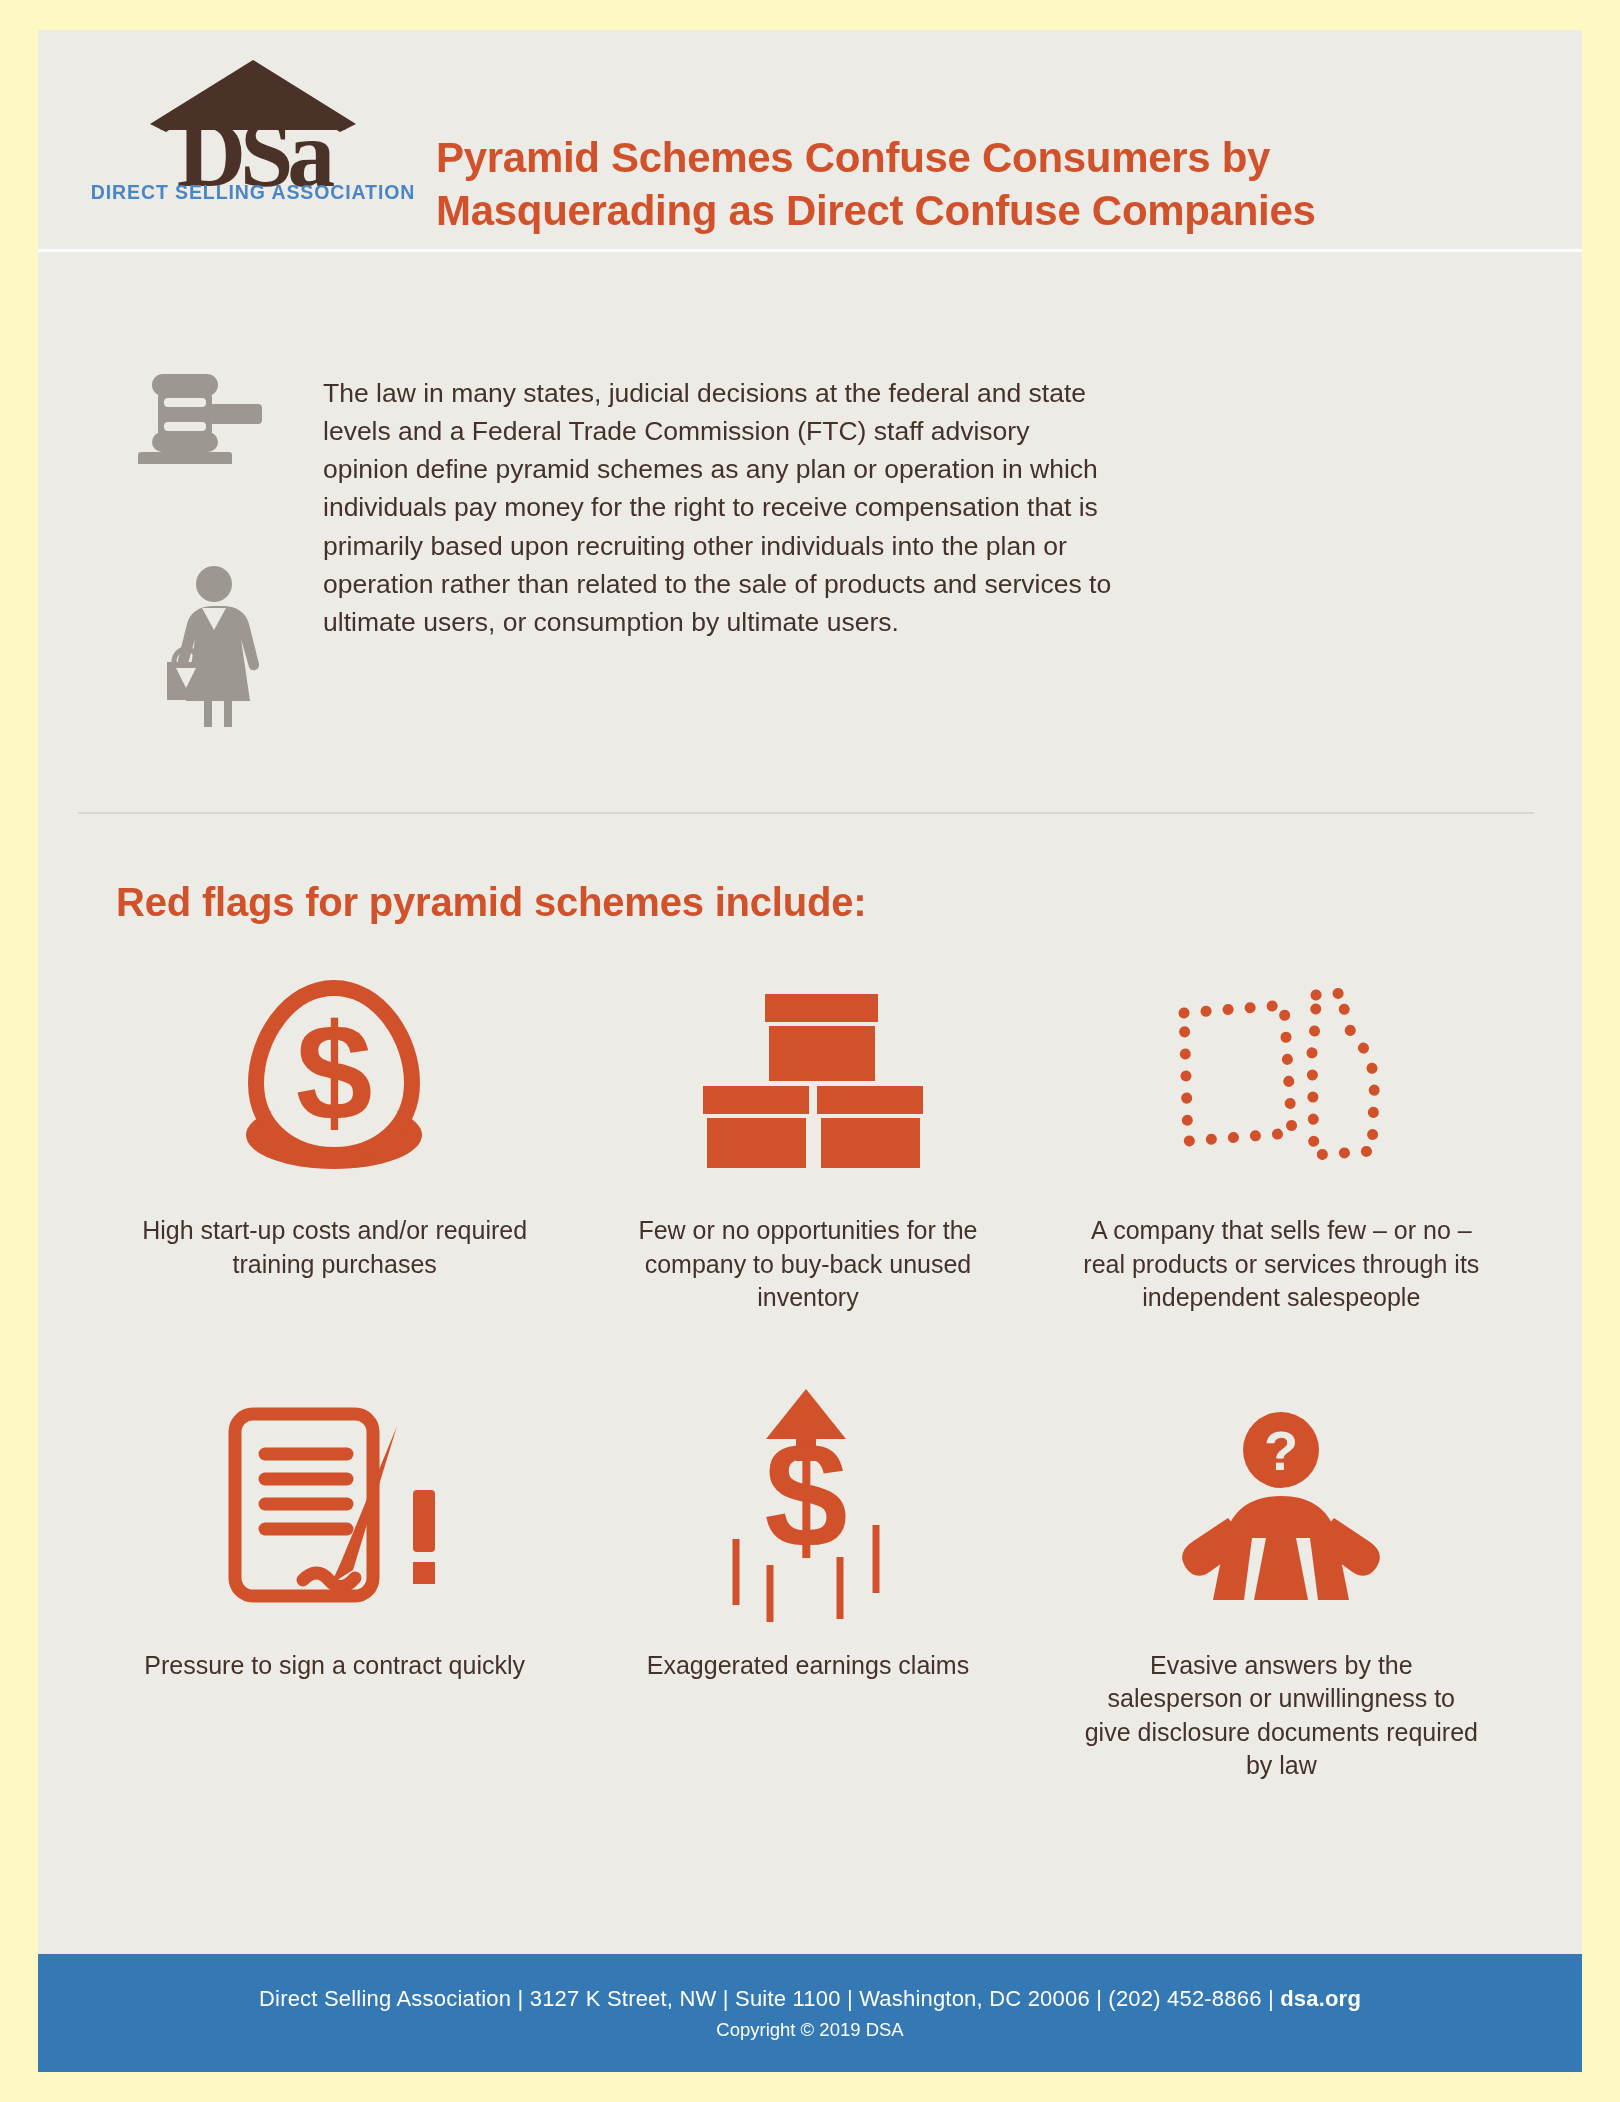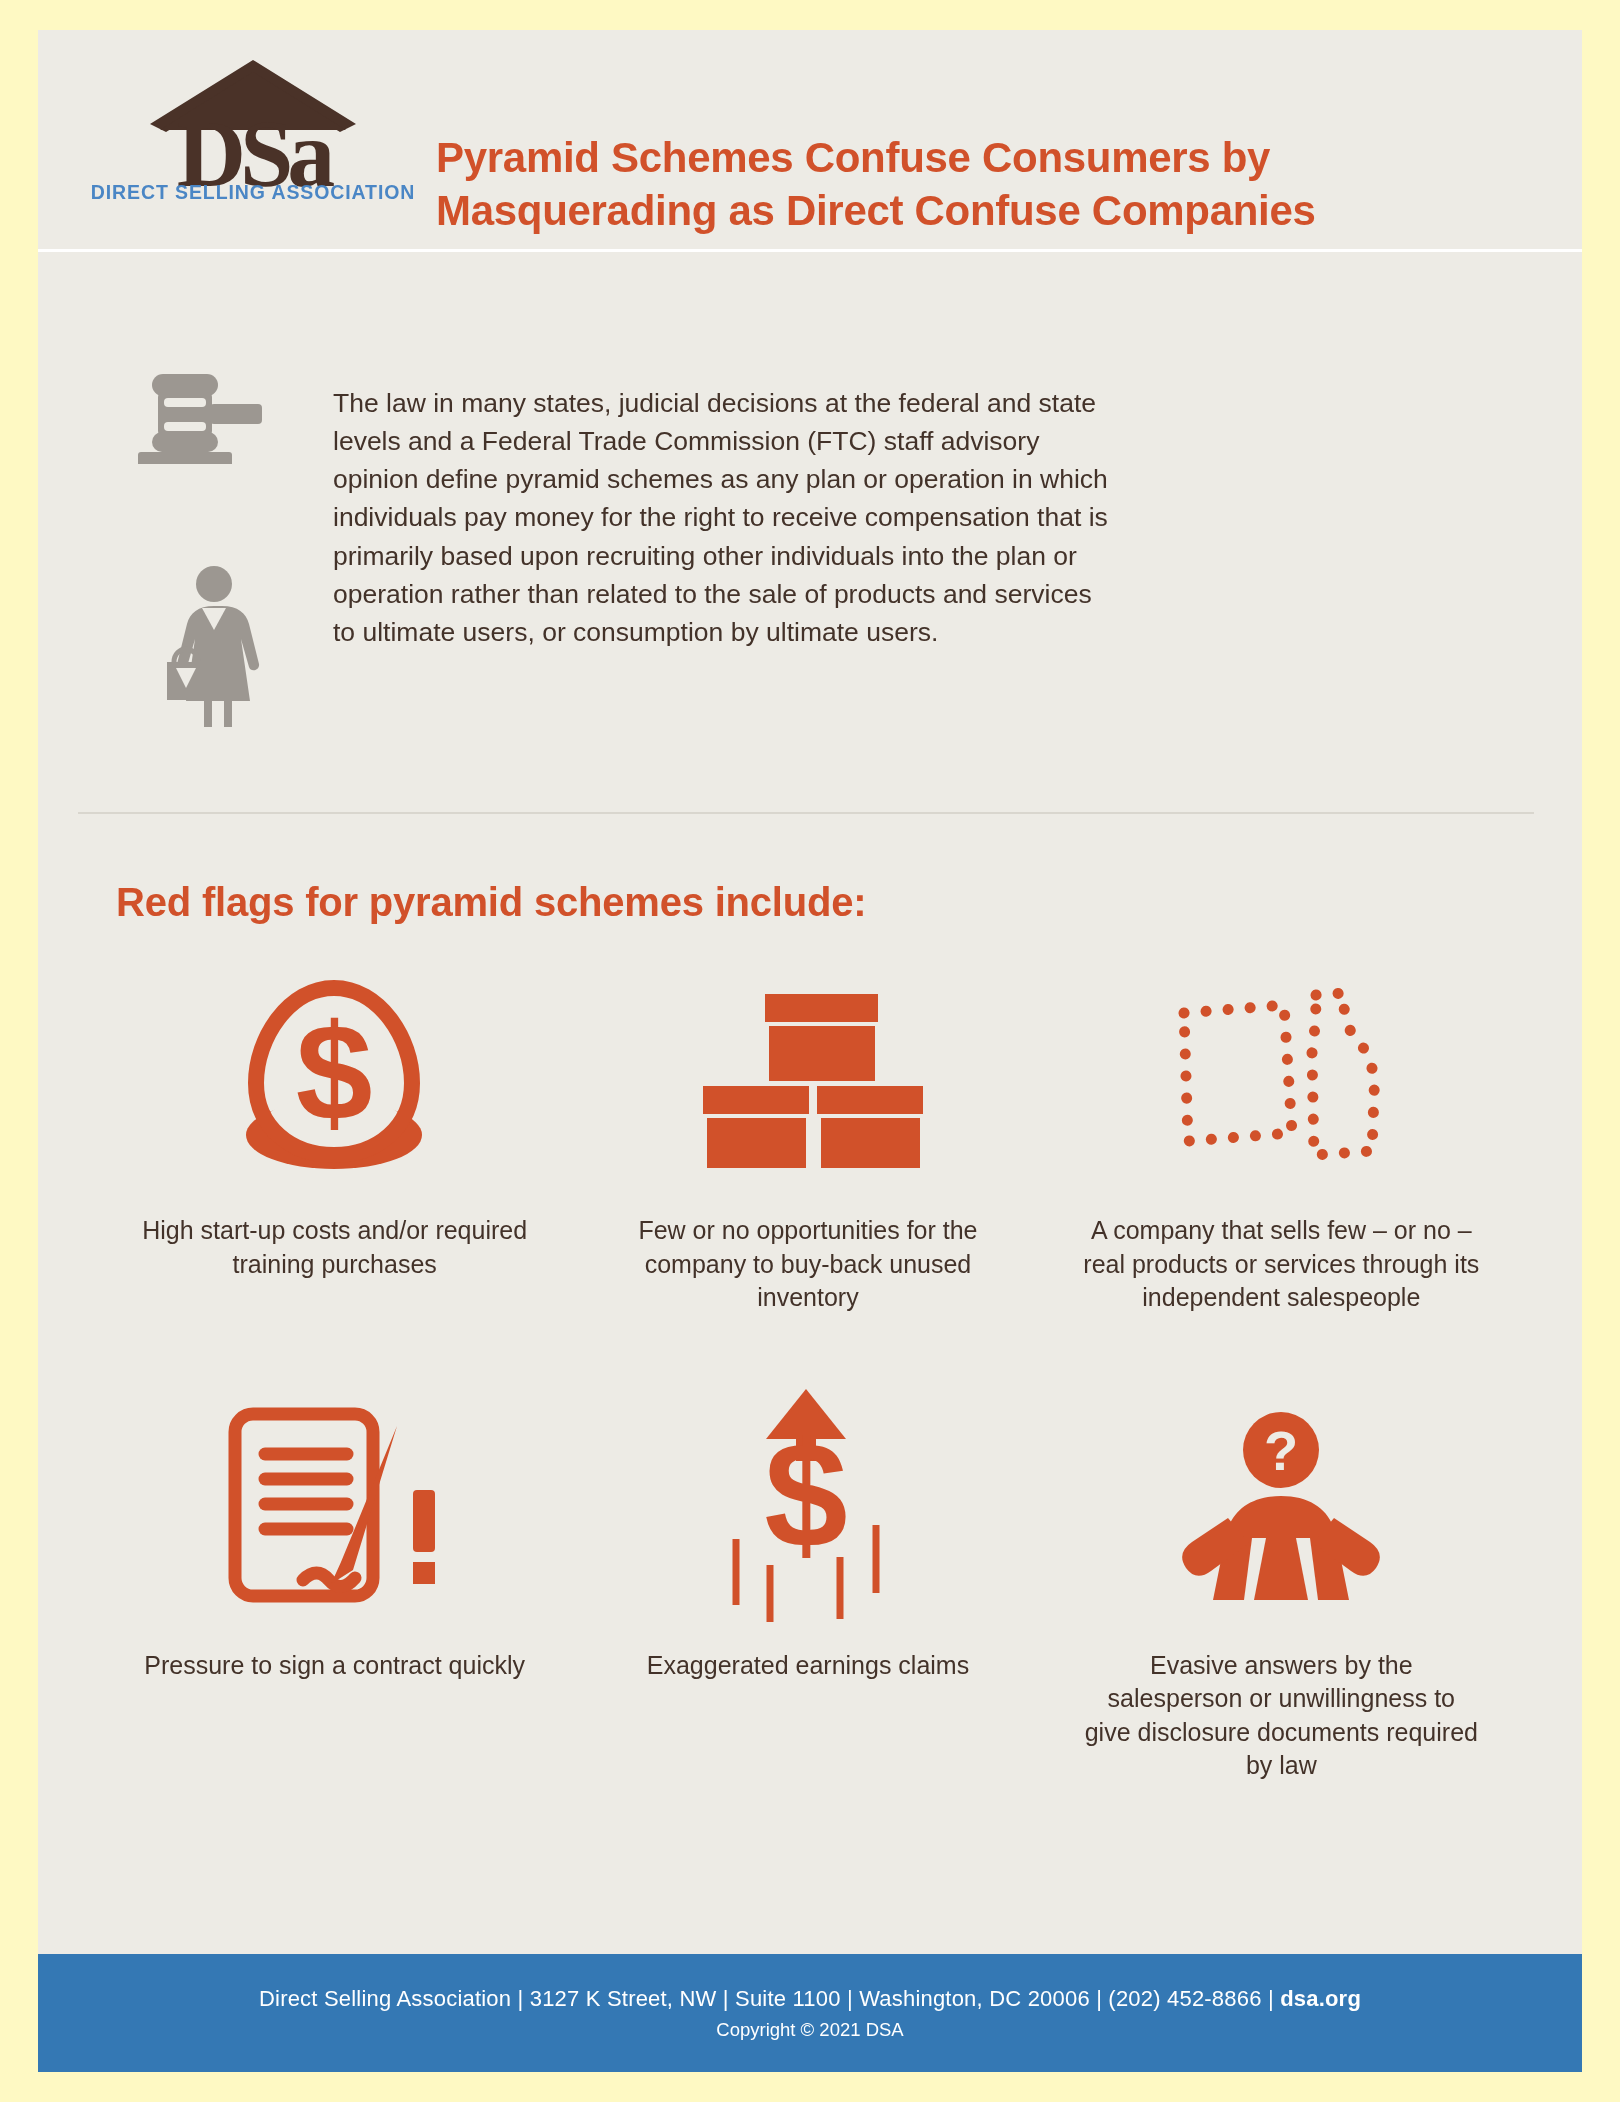--- a/index.html
+++ b/index.html
@@ -89,21 +89,21 @@
     left: 120px;
     top: 312px;
   }
   .intro-copy {
     position: absolute;
     left: 283px;
     top: 120px;
     width: 800px;
   }
   .intro-copy p {
-    margin: 12px;
+    margin: 2px;
     color: #433229;
     font-size: 26.5px;
     line-height: 1.44;
     font-family: "Liberation Sans", sans-serif;
   }
   .intro-copy p.lead { font-weight: normal; }
   .intro-copy p.emphasis {
     margin-top: 36px;
     font-weight: bold;
   }
@@ -343,17 +343,17 @@
         </div>
         <div class="cell-caption">Evasive answers by the salesperson or unwillingness to give disclosure documents required by law</div>
       </div>
 
     </div>
 
     <div class="footer">
       <div class="footer-line1">
         <span>Direct Selling Association | 3127 K Street, NW | Suite 1100 | Washington, DC 20006 | (202) 452-8866 | </span><b>dsa.org</b>
       </div>
-      <div class="footer-line2">Copyright © 2021 DSA</div>
+      <div class="footer-line2">Copyright © 2019 DSA</div>
     </div>
 
   </div>
 </div>
 
 </body></html>

